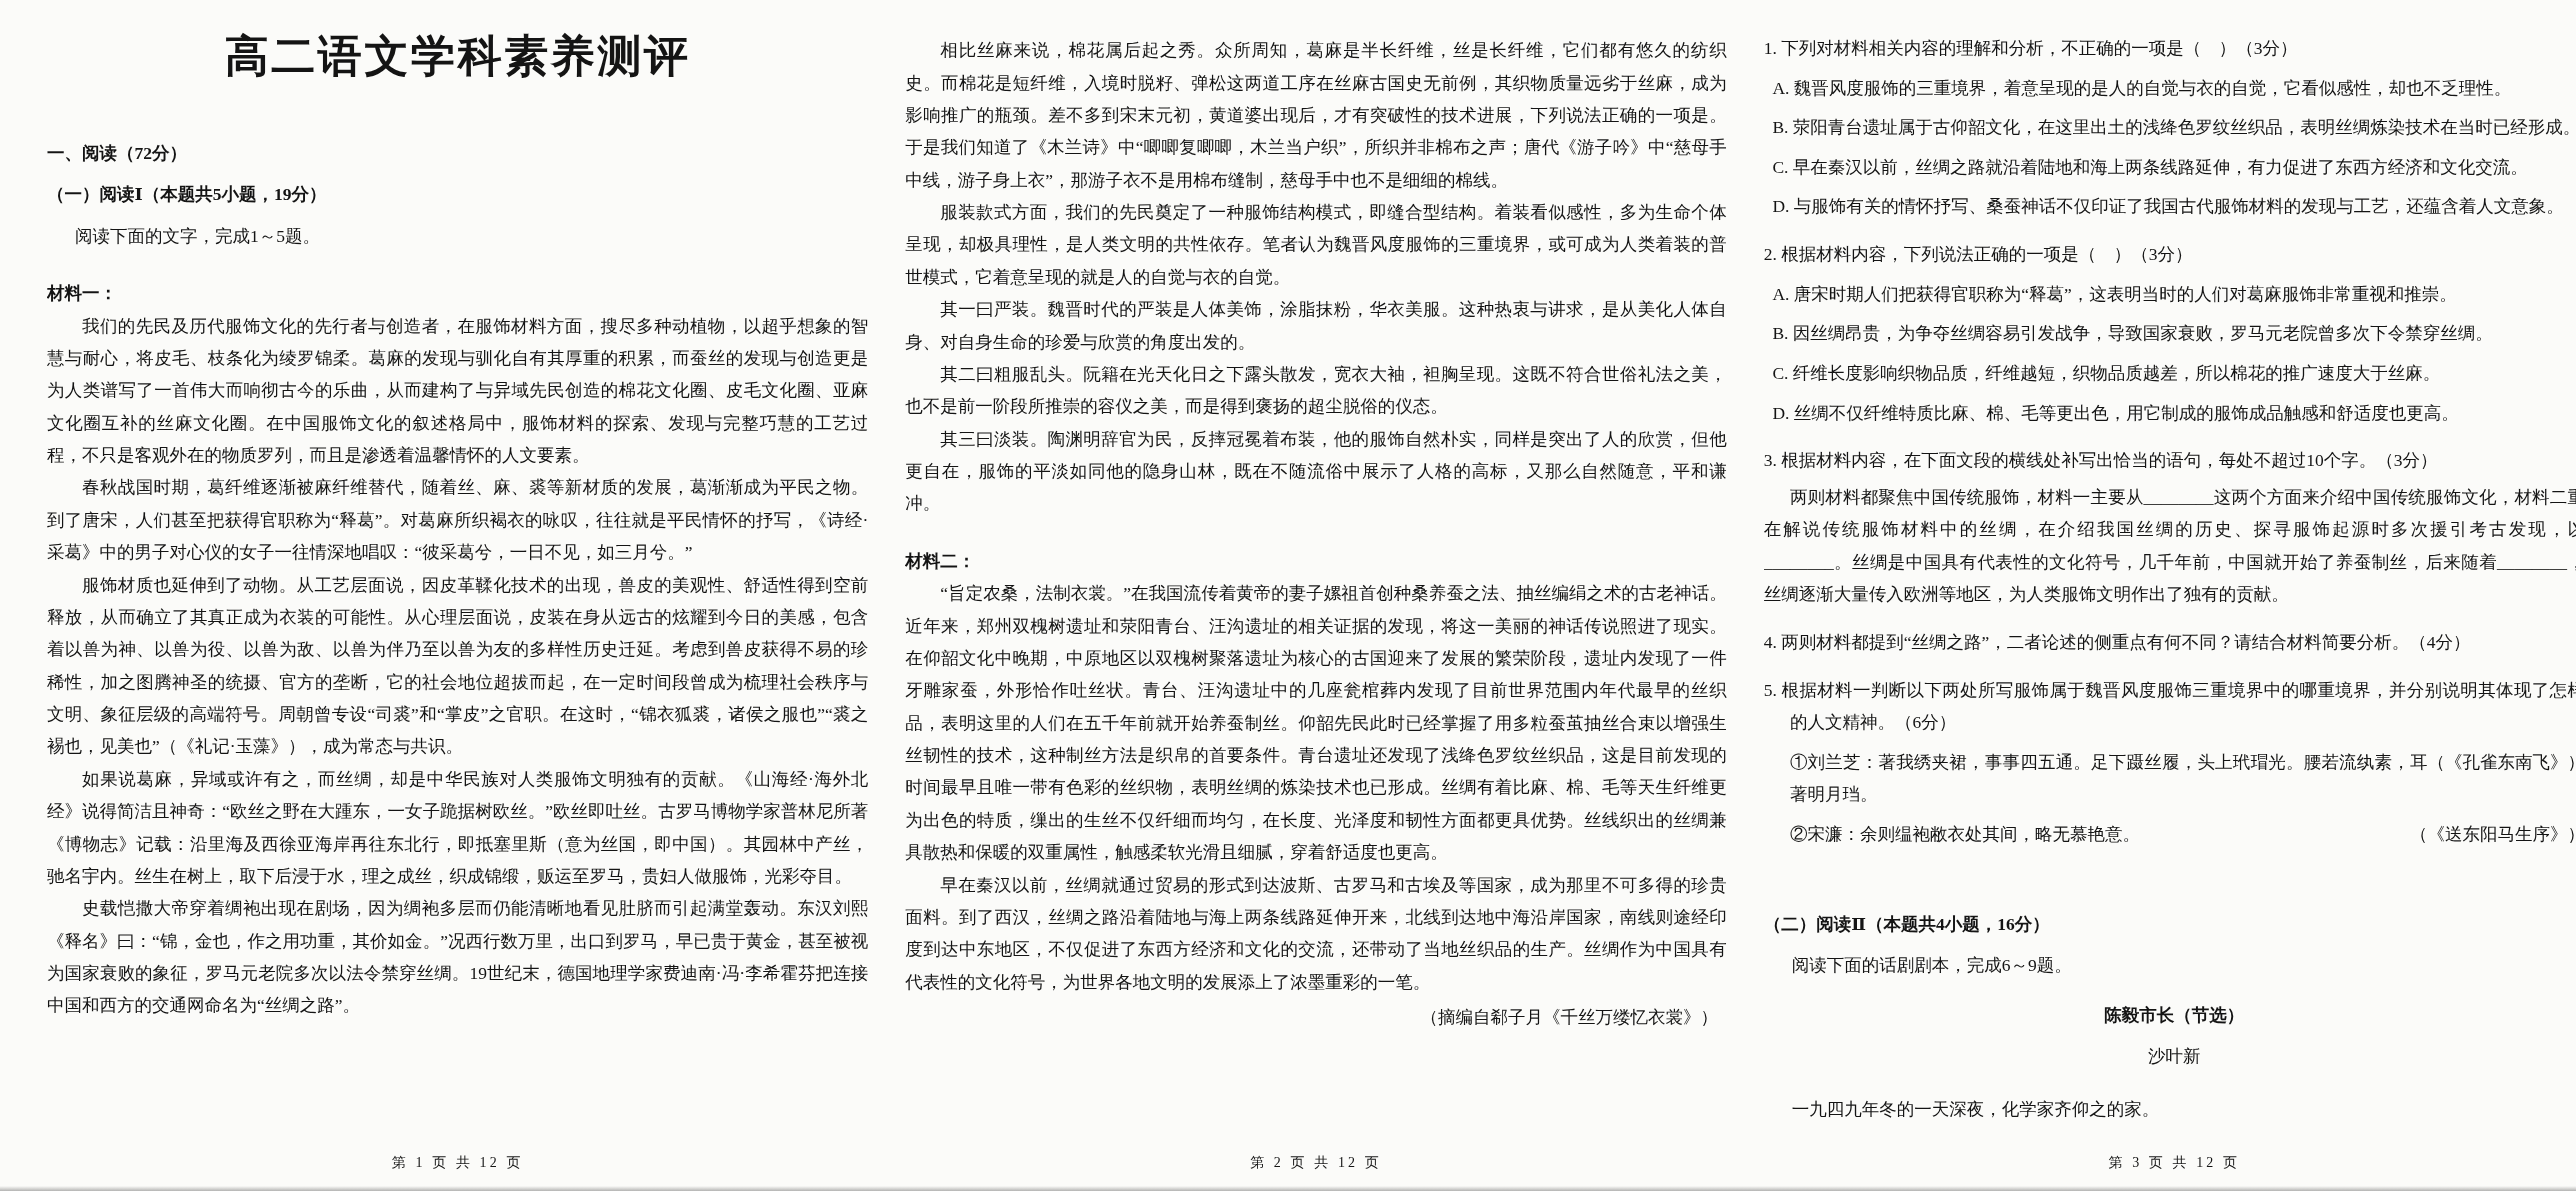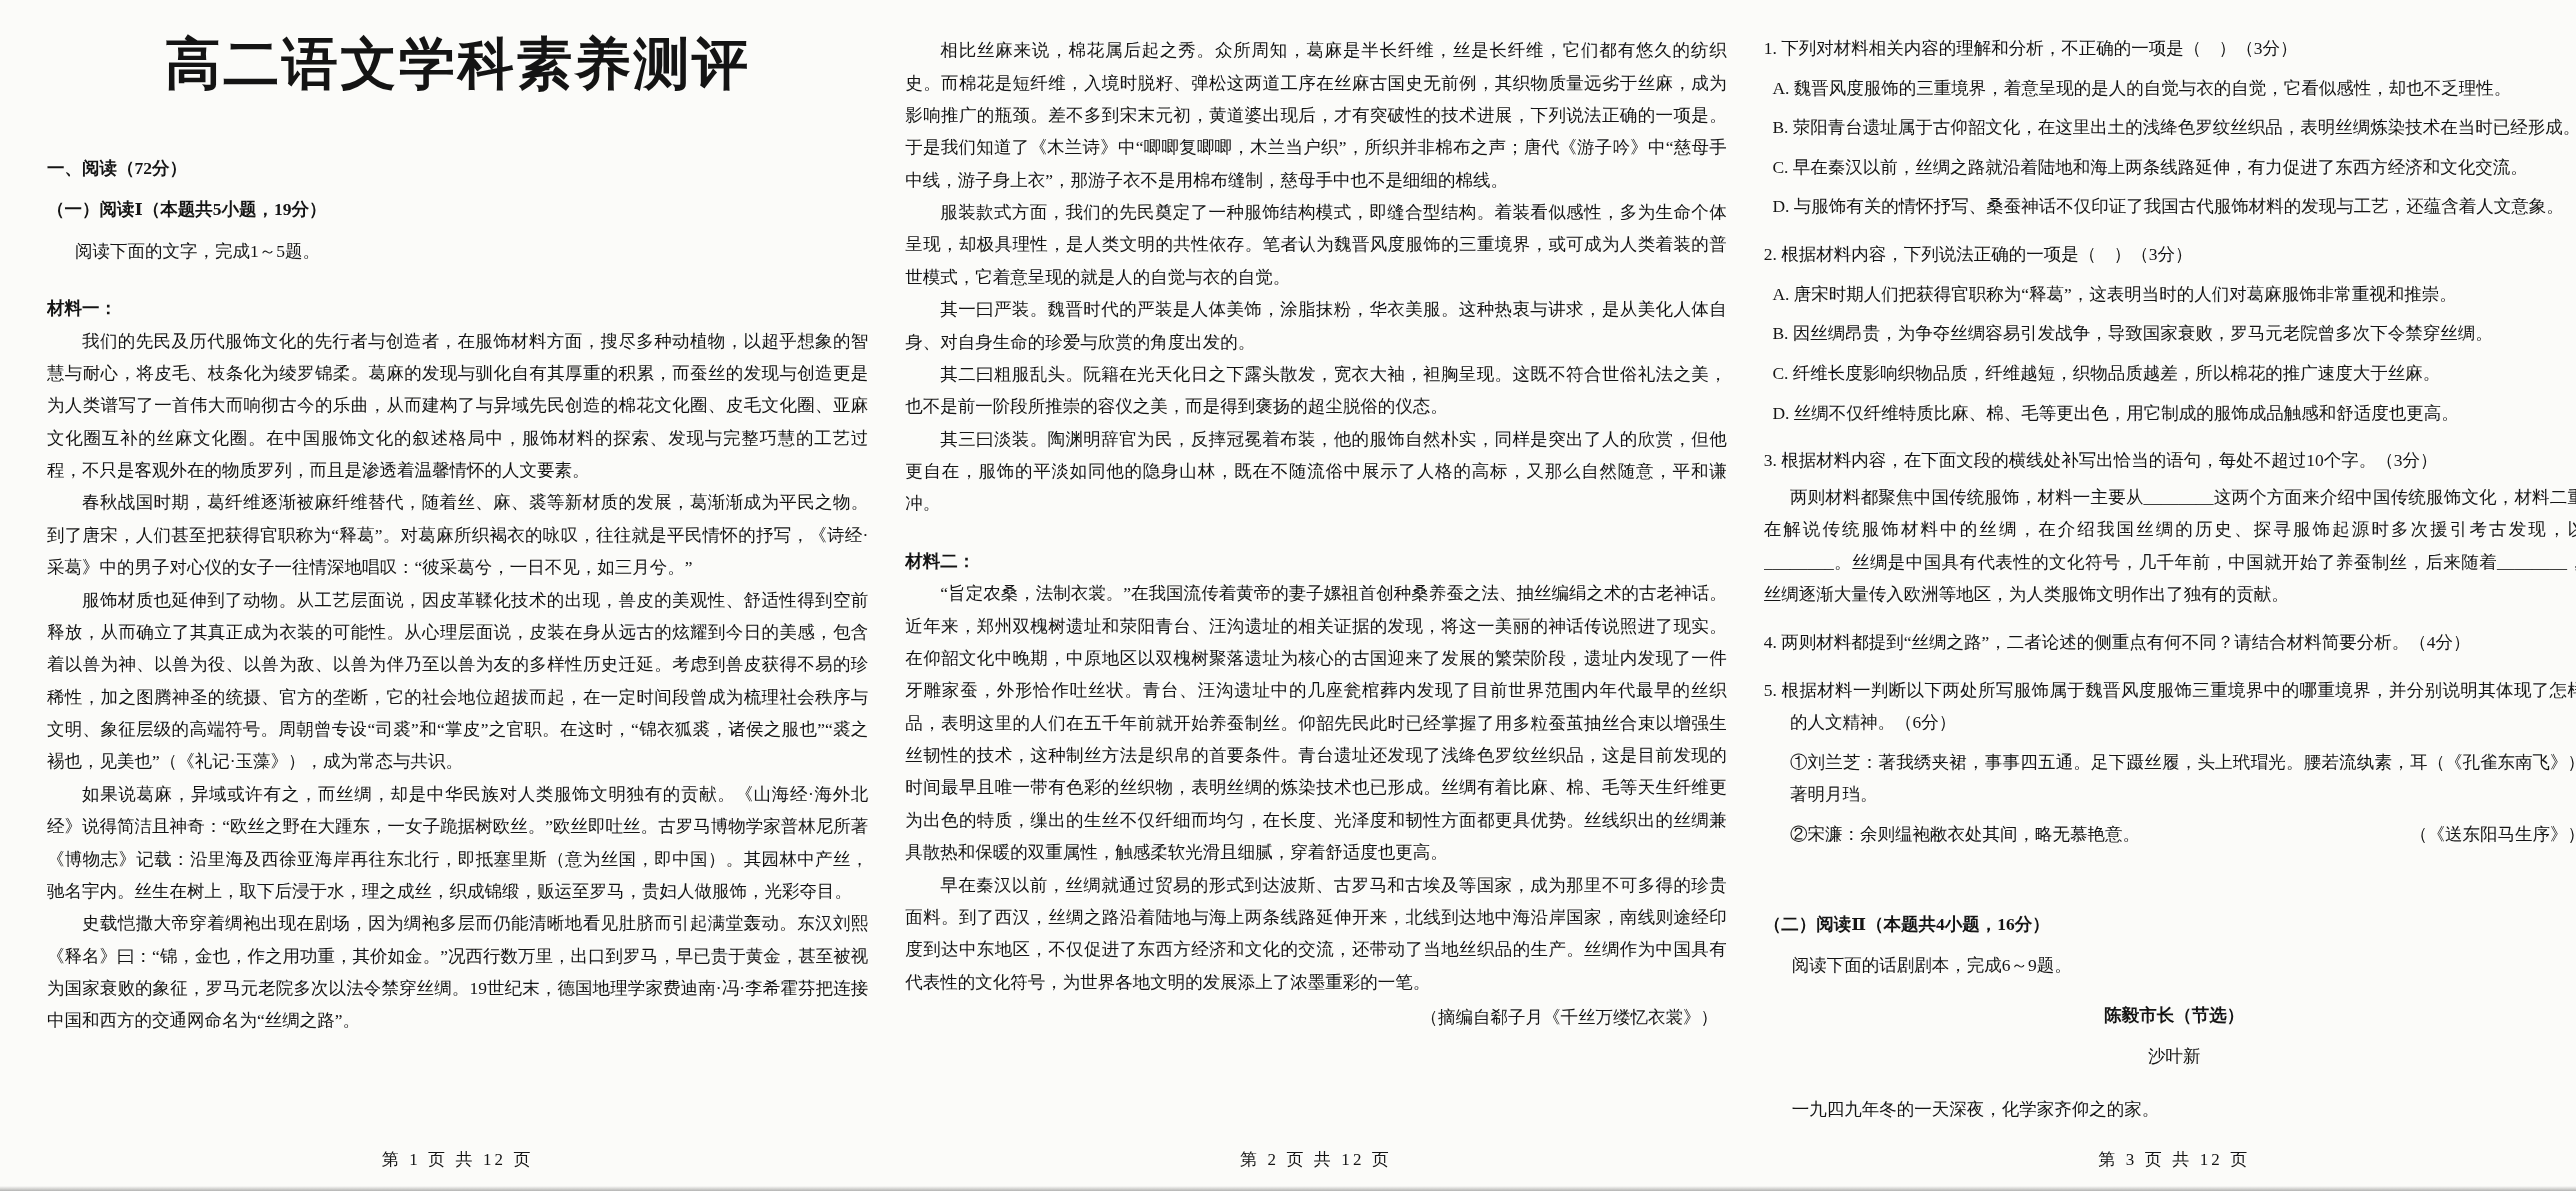--- a/index.html
+++ b/index.html
@@ -23,37 +23,37 @@
     display: flex;
     flex-direction: column;
     box-sizing: border-box;
     height: 100%;
     font-size: 17.5px;
     line-height: 1.85;
     text-align: justify;
     overflow: hidden;
   }
   .doc-title {
-    font-size: 56px;
+    font-size: 44px;
     line-height: 1.25;
     font-weight: bold;
     text-align: center;
     letter-spacing: 2.6px;
     margin: 21.6px 0 41px 0;
   }
   .sec-head { font-weight: bold; margin-top: 12px; }
   .sub-head { font-weight: bold; margin-top: 9.3px; }
   .instruction { text-indent: 1.6em; margin-top: 9px; }
   .mat-label { font-weight: bold; margin-top: 25px; }
   .para { text-indent: 2em; margin: 0; }
   .attribution { text-align: right; padding-right: 0.5em; margin-top: 3.1px; }
   .page-footer {
     margin-top: auto;
     text-align: center;
-    font-size: 17px;
+    font-size: 14px;
     letter-spacing: 3.1px;
     padding-bottom: 2.1px;
   }
   .col2 { padding-top: 27px; }
   .col3 { padding-top: 25px; }
   .qblock { margin-bottom: 15.5px; }
   .qstem { padding-left: 1.5em; text-indent: -1.5em; }
   .opt { padding-left: 2.2em; text-indent: -1.7em; margin-top: 7.2px; }
   .qbody { text-indent: 1.5em; margin-top: 4.1px; }
   .q5item { padding-left: 1.5em; margin-top: 7.2px; }

